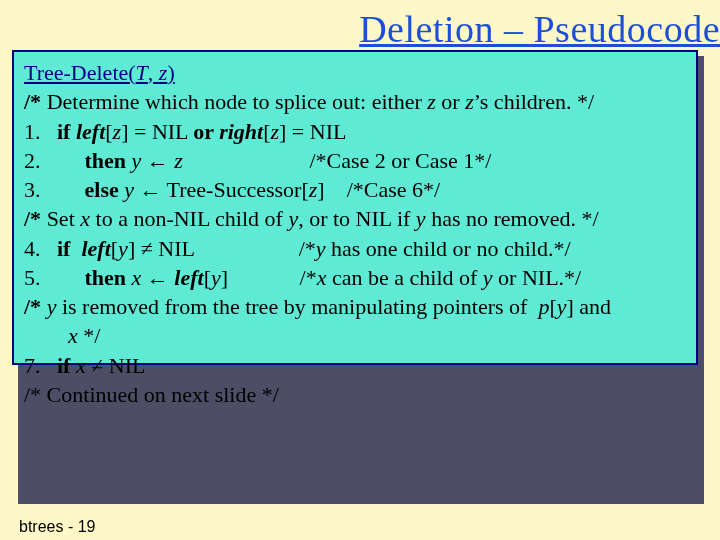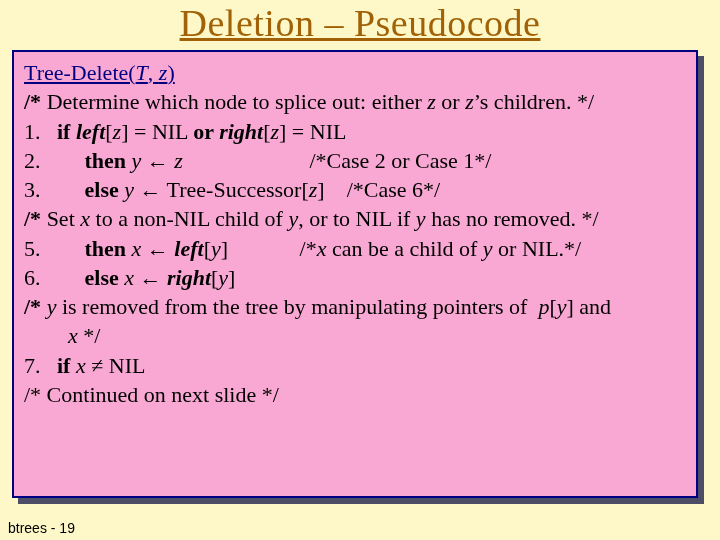--- a/index.html
+++ b/index.html
@@ -8,63 +8,63 @@
     width: 720px;
     height: 540px;
     overflow: hidden;
   }
   body {
     background: #fef8c8;
     font-family: "Times New Roman", Times, serif;
     position: relative;
   }
   .title {
-    text-align: center;
+    text-align: right;
     font-size: 38px;
-    color: #a16207;
+    color: #1d4ed8;
     text-decoration: underline;
-    margin: 1px 0 4px 0;
+    margin: 7px 0 4px 0;
     letter-spacing: 0.5px;
   }
   .codebox-shadow {
     position: absolute;
     left: 18px;
     top: 56px;
     width: 686px;
     height: 448px;
     background: #4d4d66;
   }
   .codebox {
     position: absolute;
     left: 12px;
     top: 50px;
     width: 686px;
-    height: 448px;
-    background: #f9a8d4;
+    height: 315px;
+    background: #5eead4;
     border: 2px solid #000080;
     box-sizing: border-box;
     padding: 6px 10px 6px 10px;
     color: #000;
     font-size: 22px;
     line-height: 1.33;
   }
   .sig {
     color: #000080;
     text-decoration: underline;
     font-family: "Times New Roman", Times, serif;
   }
   .ln {
     white-space: pre;
     font-family: "Times New Roman", Times, serif;
   }
   .footer {
     position: absolute;
-    left: 8px;
+    left: 19px;
     bottom: 4px;
-    font-size: 14px;
+    font-size: 16px;
     color: #000;
     font-family: Arial, sans-serif;
   }
   .i { font-style: italic; }
   .b { font-weight: bold; }
 </style>
 </head>
 <body>
 
 <div class="title">Deletion – Pseudocode</div>
@@ -77,24 +77,24 @@
   <div class="ln"><span class="b">/* </span><span>Determine which node to splice out: either </span><span class="i">z</span><span> or </span><span class="i">z</span><span>’s children. */</span></div>
 
   <div class="ln"><span>1.   </span><span class="b">if </span><span class="b i">left</span><span>[</span><span class="i">z</span><span>] = NIL </span><span class="b">or </span><span class="b i">right</span><span>[</span><span class="i">z</span><span>] = NIL</span></div>
 
   <div class="ln"><span>2.        </span><span class="b">then </span><span class="i">y</span><span> ← </span><span class="i">z</span><span>                       </span><span>/*Case 2 or Case 1*/</span></div>
 
   <div class="ln"><span>3.        </span><span class="b">else </span><span class="i">y</span><span> ← Tree-Successor[</span><span class="i">z</span><span>]</span><span>    </span><span>/*Case 6*/</span></div>
 
   <div class="ln"><span class="b">/* </span><span>Set </span><span class="i">x</span><span> to a non-NIL child of </span><span class="i">y</span><span>, or to NIL if </span><span class="i">y</span><span> has no removed. */</span></div>
 
+  <div class="ln"><span>4.   </span><span class="b">if  </span><span class="b i">left</span><span>[</span><span class="i">y</span><span>] ≠ NIL</span><span>                   </span><span>/*</span><span class="i">y</span><span> has one child or no child.</span><span>*/</span></div>
 
   <div class="ln"><span>5.        </span><span class="b">then </span><span class="i">x</span><span> ← </span><span class="i b">left</span><span>[</span><span class="i">y</span><span>]</span><span>             </span><span>/*</span><span class="i">x</span><span> can be a child of </span><span class="i">y</span><span> or NIL.</span><span>*/</span></div>
 
-  <div class="ln"><span>6.        </span><span class="b">else </span><span class="i">x</span><span> ← </span><span class="i b">right</span><span>[</span><span class="i">y</span><span>]</span></div>
 
   <div class="ln"><span class="b">/* </span><span class="i">y</span><span> is removed from the tree by manipulating pointers of  </span><span class="i">p</span><span>[</span><span class="i">y</span><span>] and</span></div>
   <div class="ln"><span>        </span><span class="i">x </span><span>*/</span></div>
 
   <div class="ln"><span>7.   </span><span class="b">if </span><span class="i">x</span><span> ≠ NIL</span></div>
 
 
   <div class="ln">/* Continued on next slide */</div>
 
 </div>

